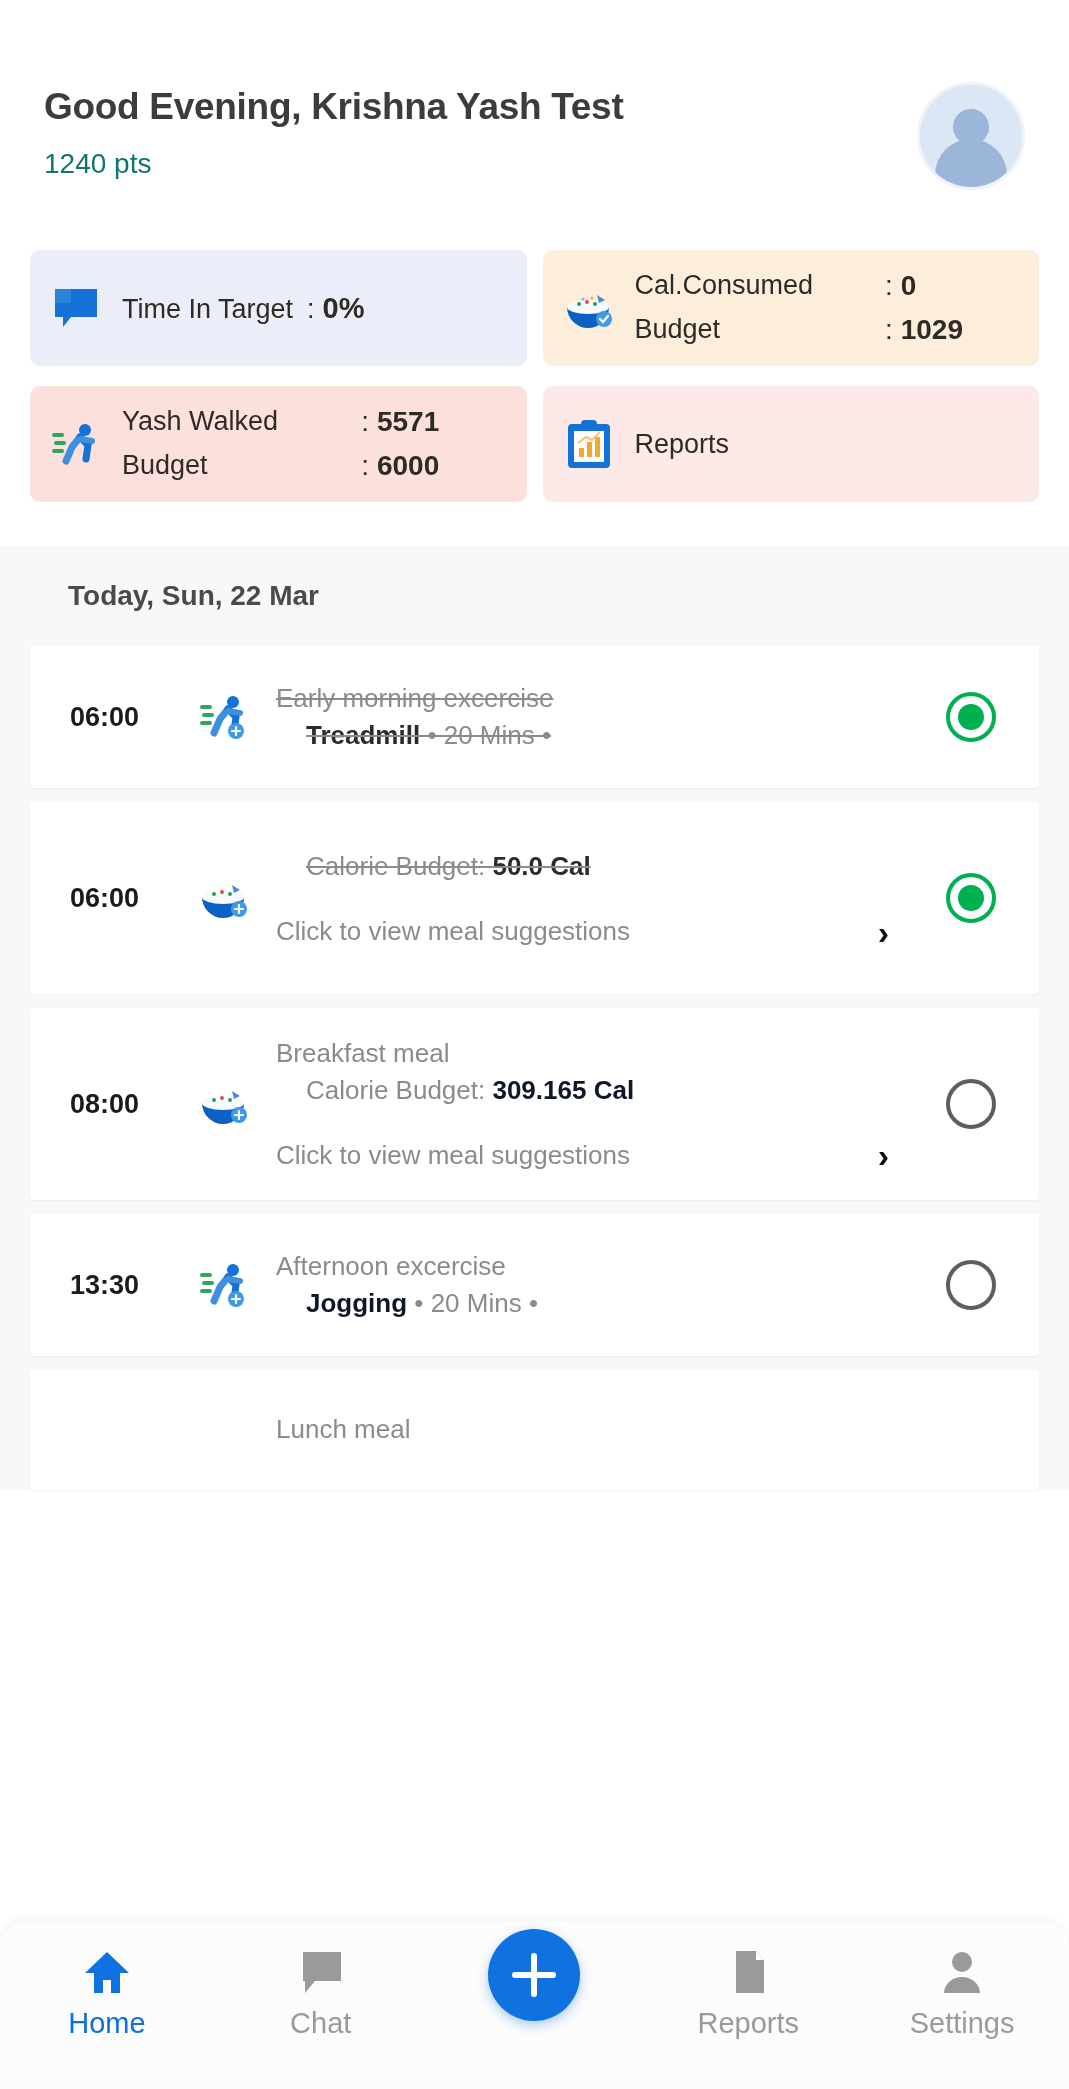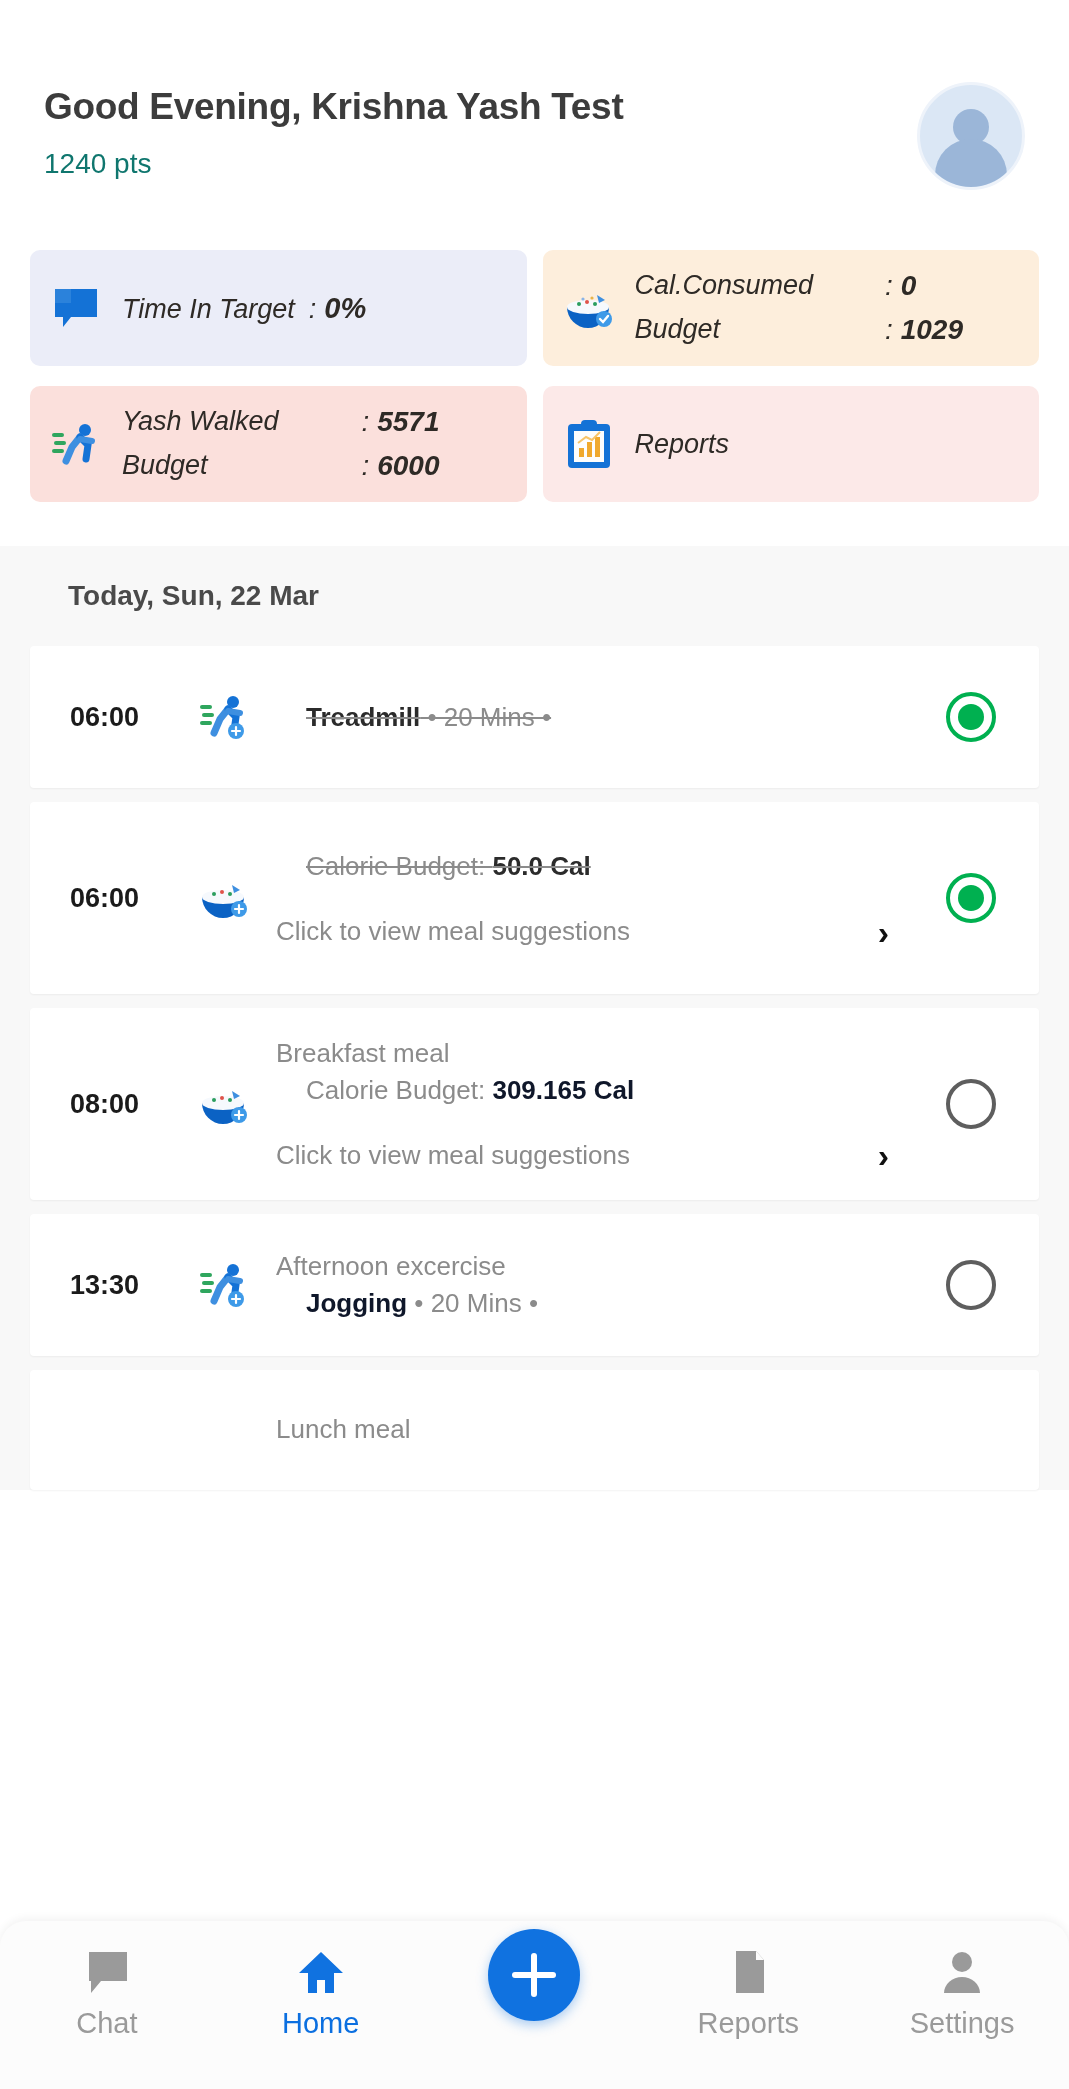--- a/index.html
+++ b/index.html
@@ -64,21 +64,20 @@
   
   .stats {
     padding:0 30px;
     background:#fff;
     padding-bottom:24px;
   }
   .stat-row {
     display:flex;
     gap:16px;
     margin-bottom:20px;
-    font-style:italic;
   }
   .stat-card {
     flex:1;
     border-radius:10px;
     min-height:116px;
     display:flex;
     align-items:center;
     padding:0 18px;
     gap:18px;
   }
@@ -333,20 +332,21 @@
         <path d="M32 18 L40 26 L38 40" stroke="#1472d6" stroke-width="7" fill="none" stroke-linecap="round"></path>
         <path d="M32 20 L44 22" stroke="#3e8fe0" stroke-width="6" fill="none" stroke-linecap="round"></path>
         <rect x="4" y="14" width="12" height="4" rx="2" fill="#2fa65e"></rect>
         <rect x="6" y="22" width="12" height="4" rx="2" fill="#2fa65e"></rect>
         <rect x="4" y="30" width="12" height="4" rx="2" fill="#2fa65e"></rect>
         <circle cx="40" cy="40" r="8" fill="#3e9ae8"></circle>
         <path d="M40 36 V44 M36 40 H44" stroke="#fff" stroke-width="2.2" stroke-linecap="round"></path>
       </svg>
     </div>
     <div class="tl-body">
+      <div class="tl-title done">Early morning excercise</div>
       <div class="tl-sub done"><b>Treadmill</b><span> • 20 Mins •</span></div>
     </div>
     <div class="tl-radio">
       <div class="radio checked"></div>
     </div>
   </div>
 
   <div class="tl-card" style="min-height:192px;">
     <div class="tl-time">06:00</div>
     <div class="tl-icon">
@@ -428,36 +428,36 @@
     <div class="tl-time"></div>
     <div class="tl-icon"></div>
     <div class="tl-body">
       <div class="tl-title">Lunch meal</div>
     </div>
     <div class="tl-radio"></div>
   </div>
 </div>
 
 <div class="nav">
+  <div class="nav-item active">
+    <div class="nav-icon">
+      <svg width="48" height="46" viewBox="0 0 48 46">
+        <path d="M24 3 L46 24 H37 V44 H28 V31 H20 V44 H11 V24 H2 Z" fill="#1072e0"></path>
+      </svg>
+    </div>
+    <div class="nav-label">Home</div>
+  </div>
+
   <div class="nav-item">
     <div class="nav-icon">
       <svg width="48" height="46" viewBox="0 0 48 46">
         <path d="M6 3 H44 V32 H18 L8 44 V32 H6 Z" fill="#9a9a9a"></path>
       </svg>
     </div>
     <div class="nav-label">Chat</div>
-  </div>
-
-  <div class="nav-item active">
-    <div class="nav-icon">
-      <svg width="48" height="46" viewBox="0 0 48 46">
-        <path d="M24 3 L46 24 H37 V44 H28 V31 H20 V44 H11 V24 H2 Z" fill="#1072e0"></path>
-      </svg>
-    </div>
-    <div class="nav-label">Home</div>
   </div>
 
   <div class="nav-spacer" style="position:relative;">
     <div class="fab">
       <span class="plus-h"></span>
       <span class="plus-v"></span>
     </div>
   </div>
 
   <div class="nav-item">

